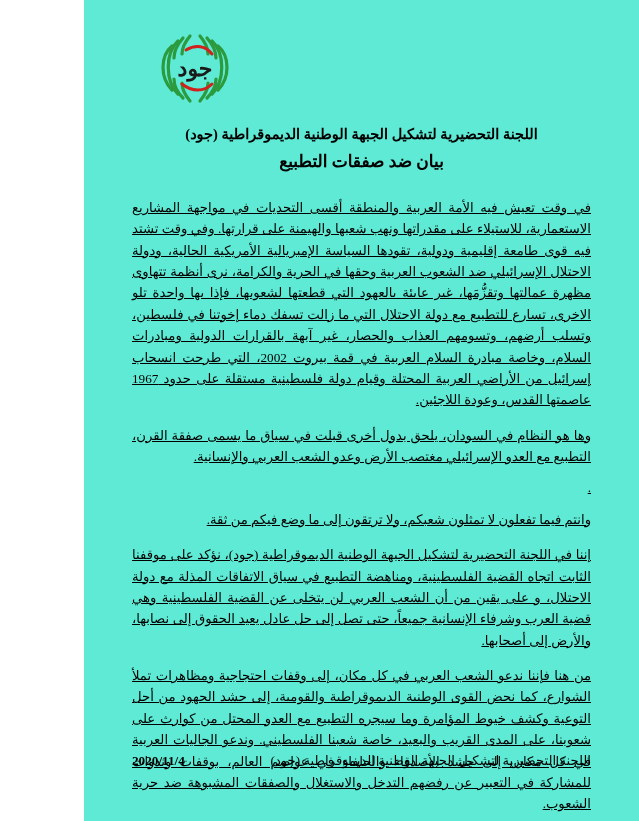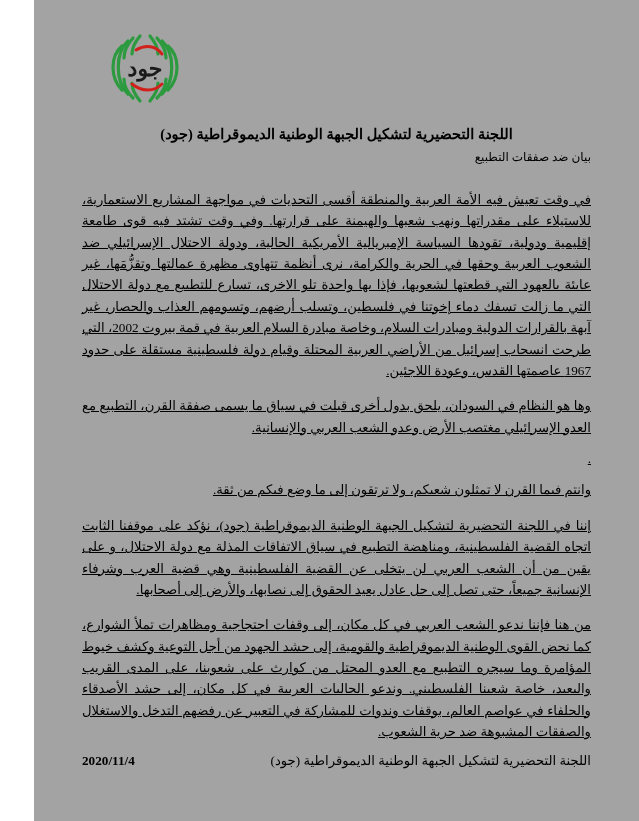--- a/index.html
+++ b/index.html
@@ -5,23 +5,23 @@
   html, body {
     margin: 0;
     padding: 0;
     background: #ffffff;
   }
   body {
     font-family: "DejaVu Sans", sans-serif;
   }
   .page {
     position: relative;
-    width: 605px;
+    width: 555px;
     height: 821px;
-    background: #a3a3a3;
+    background: #5eead4;
     overflow: hidden;
     box-sizing: border-box;
     padding: 0 48px;
   }
   
   .logo-wrap {
     position: absolute;
     top: 30px;
     left: 68px;
     width: 86px;
@@ -38,26 +38,25 @@
   .doc-title {
     font-family: "Liberation Serif", serif;
     font-weight: bold;
     font-size: 14.5px;
     color: #000000;
     line-height: 1.5;
     margin: 0;
   }
   .doc-subtitle {
     font-family: "Liberation Serif", serif;
-    font-weight: normal;
-    font-size: 12px;
+    font-weight: bold;
+    font-size: 17px;
     color: #000000;
     line-height: 1.6;
     margin: 2px 0 0 0;
-    text-align: right;
   }
 
   
   .body-text {
     direction: rtl;
     text-align: justify;
     text-align-last: right;
     font-family: "Liberation Serif", serif;
     font-size: 13.2px;
     line-height: 1.62;
@@ -125,21 +124,21 @@
 
   <div class="title-block">
     <div class="doc-title">اللجنة التحضيرية لتشكيل الجبهة الوطنية الديموقراطية (جود)</div>
     <div class="doc-subtitle">بيان ضد صفقات التطبيع</div>
   </div>
 
   <div class="body-text">
     <p class="para">في وقت تعيش فيه الأمة العربية والمنطقة أقسى التحديات في مواجهة المشاريع الاستعمارية، للاستيلاء على مقدراتها ونهب شعبها والهيمنة على قرارتها. وفي وقت تشتد فيه قوى طامعة إقليمية ودولية، تقودها السياسة الإمبريالية الأمريكية الحالية، ودولة الاحتلال الإسرائيلي ضد الشعوب العربية وحقها في الحرية والكرامة، نرى أنظمة تتهاوى مظهرة عمالتها وتقزُّمَها، غير عابئة بالعهود التي قطعتها لشعوبها، فإذا بها واحدة تلو الاخرى، تسارع للتطبيع مع دولة الاحتلال التي ما زالت تسفك دماء إخوتنا في فلسطين، وتسلب أرضهم، وتسومهم العذاب والحصار، غير آبهة بالقرارات الدولية ومبادرات السلام، وخاصة مبادرة السلام العربية في قمة بيروت 2002، التي طرحت انسحاب إسرائيل من الأراضي العربية المحتلة وقيام دولة فلسطينية مستقلة على حدود 1967 عاصمتها القدس، وعودة اللاجئين.</p>
     <p class="para tight">وها هو النظام في السودان، يلحق بدول أخرى قبلت في سياق ما يسمى صفقة القرن، التطبيع مع العدو الإسرائيلي مغتصب الأرض وعدو الشعب العربي والإنسانية.</p>
     <p class="para tight">.</p>
-    <p class="para">وانتم فيما القرن لا تمثلون شعبكم، ولا ترتقون إلى ما وضع فيكم من ثقة.</p>
+    <p class="para">وانتم فيما تفعلون لا تمثلون شعبكم، ولا ترتقون إلى ما وضع فيكم من ثقة.</p>
     <p class="para">إننا في اللجنة التحضيرية لتشكيل الجبهة الوطنية الديموقراطية (جود)، نؤكد على موقفنا الثابت اتجاه القضية الفلسطينية، ومناهضة التطبيع في سياق الاتفاقات المذلة مع دولة الاحتلال، و على يقين من أن الشعب العربي لن يتخلى عن القضية الفلسطينية وهي قضية العرب وشرفاء الإنسانية جميعاً، حتى تصل إلى حل عادل يعيد الحقوق إلى نصابها، والأرض إلى أصحابها.</p>
     <p class="para last">من هنا فإننا ندعو الشعب العربي في كل مكان، إلى وقفات احتجاجية ومظاهرات تملأ الشوارع، كما نحض القوى الوطنية الديموقراطية والقومية، إلى حشد الجهود من أجل التوعية وكشف خيوط المؤامرة وما سيجره التطبيع مع العدو المحتل من كوارث على شعوبنا، على المدى القريب والبعيد، خاصة شعبنا الفلسطيني. وندعو الجاليات العربية في كل مكان، إلى حشد الأصدقاء والحلفاء في عواصم العالم، بوقفات وندوات للمشاركة في التعبير عن رفضهم التدخل والاستغلال والصفقات المشبوهة ضد حرية الشعوب.</p>
   </div>
 
   <div class="footer">
     <span class="footer-org">اللجنة التحضيرية لتشكيل الجبهة الوطنية الديموقراطية (جود)</span>
     <span class="footer-date">2020/11/4</span>
   </div>
 
 </div>

